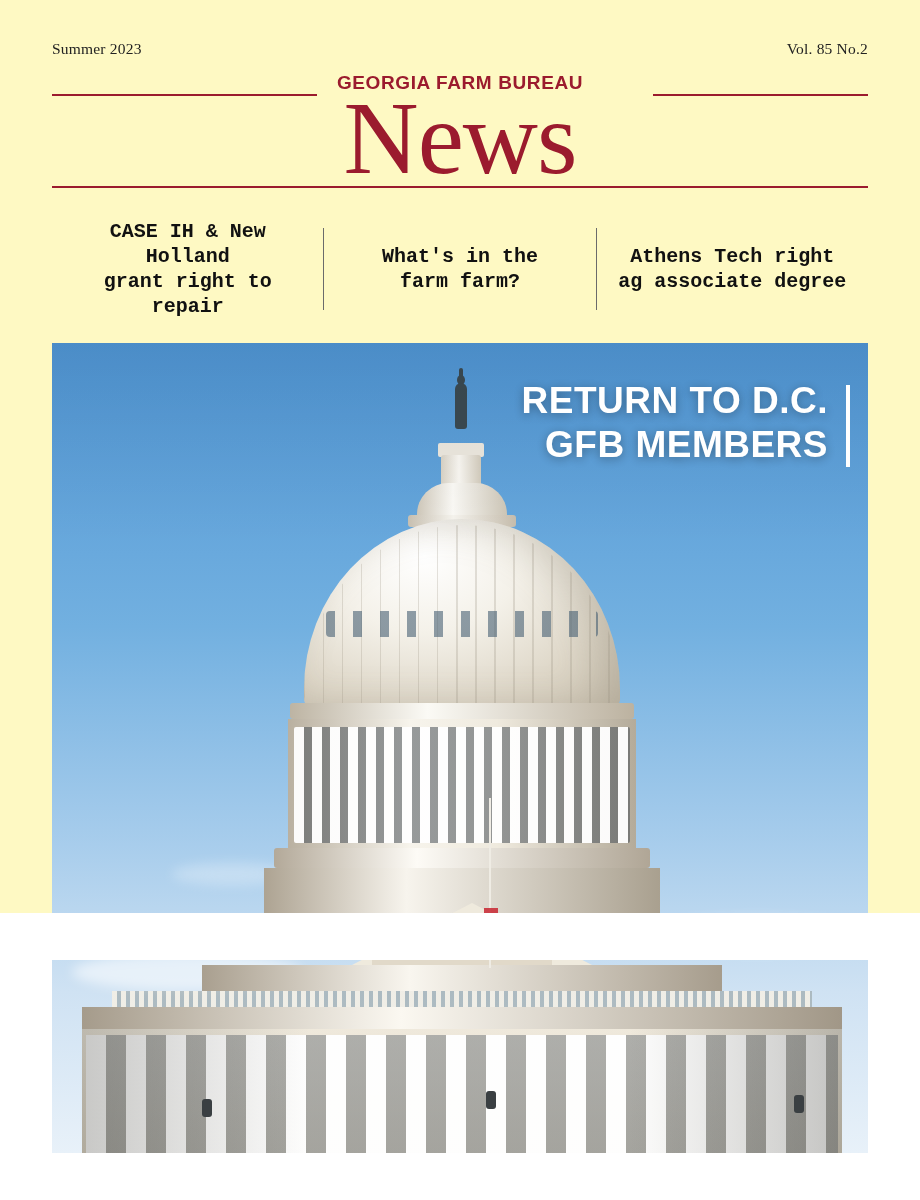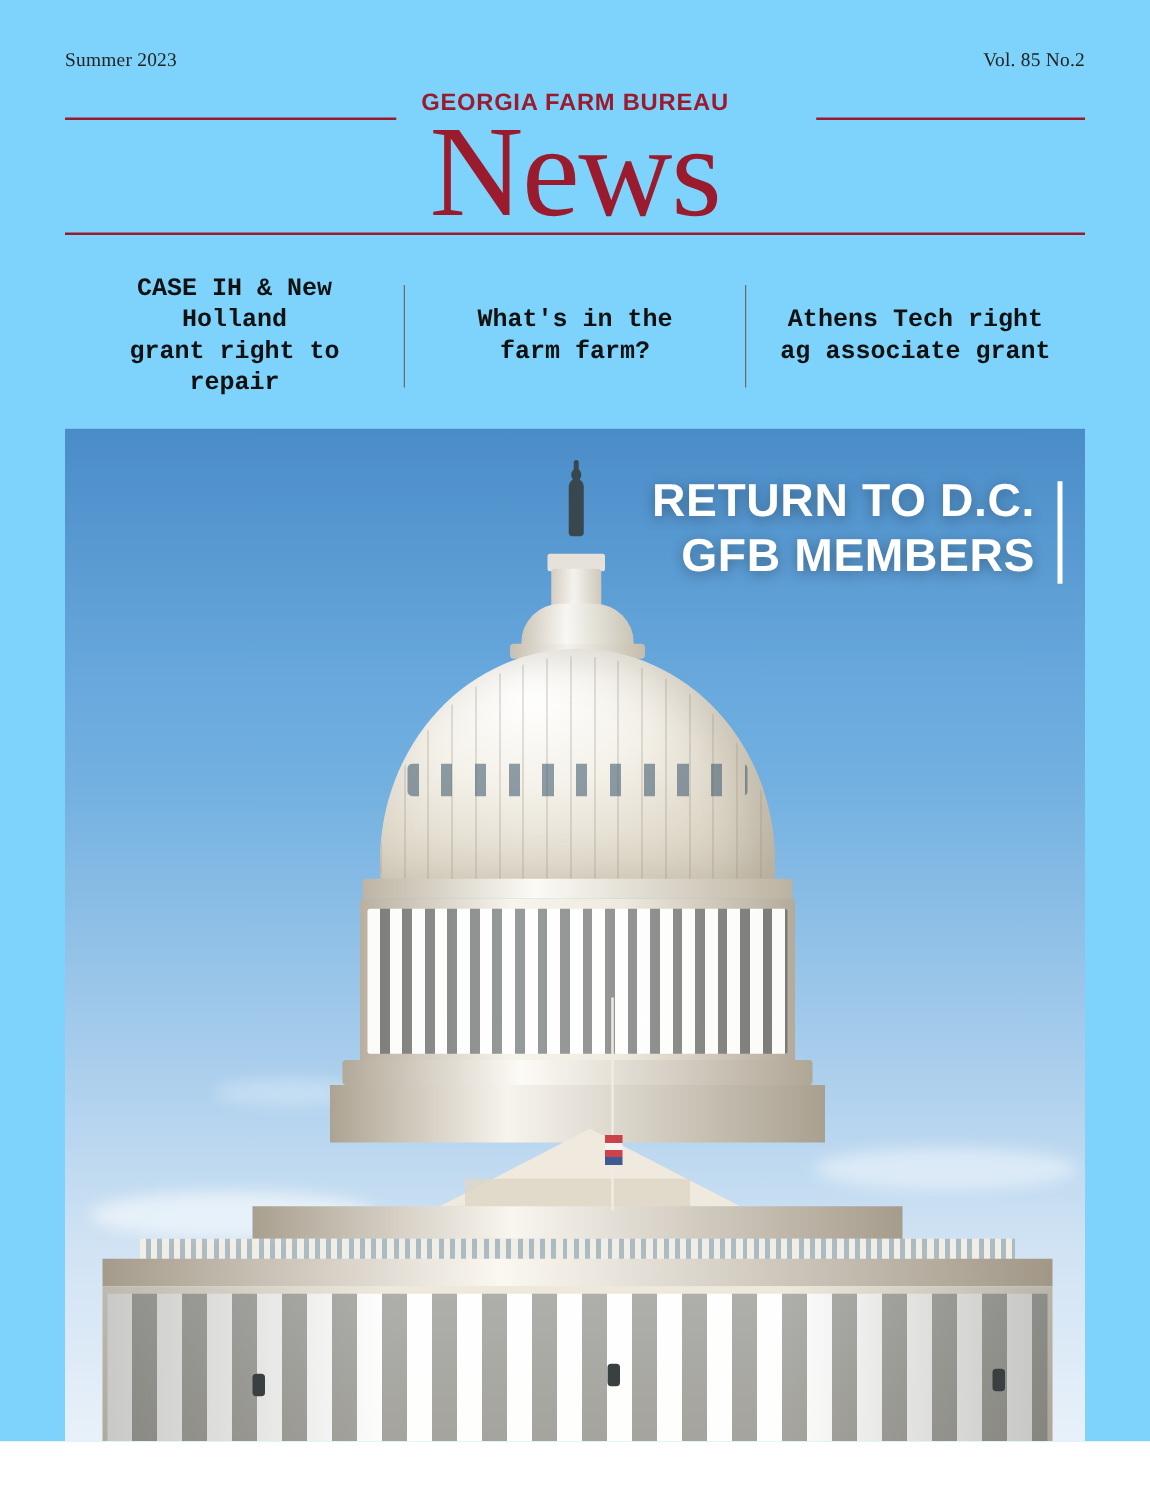--- a/index.html
+++ b/index.html
@@ -12,22 +12,22 @@
     height: 1200px;
     overflow: hidden;
     font-family: "Liberation Serif", serif;
     color: #1a1a1a;
     position: relative;
   }
 
   .page {
     position: relative;
     width: 920px;
-    height: 1200px;
-    background: #7dd3fc;
+    height: 960px;
+    background: #fef9c3;
     box-sizing: border-box;
   }
 
   
   .masthead {
     position: absolute;
     left: 52px;
     top: 40px;
     width: 816px;
   }
@@ -387,21 +387,21 @@
       <span>grant right to repair</span>
     </div>
     <div class="teaser-divider"></div>
     <div class="teaser">
       <span>What's in the</span><br>
       <span>farm farm?</span>
     </div>
     <div class="teaser-divider"></div>
     <div class="teaser">
       <span>Athens Tech right</span><br>
-      <span>ag associate grant</span>
+      <span>ag associate degree</span>
     </div>
   </div>
 
   <div class="cover-photo">
     <div class="sky"></div>
     <div class="cloud c1"></div>
     <div class="cloud c2"></div>
     <div class="cloud c3"></div>
 
     <div class="capitol">

